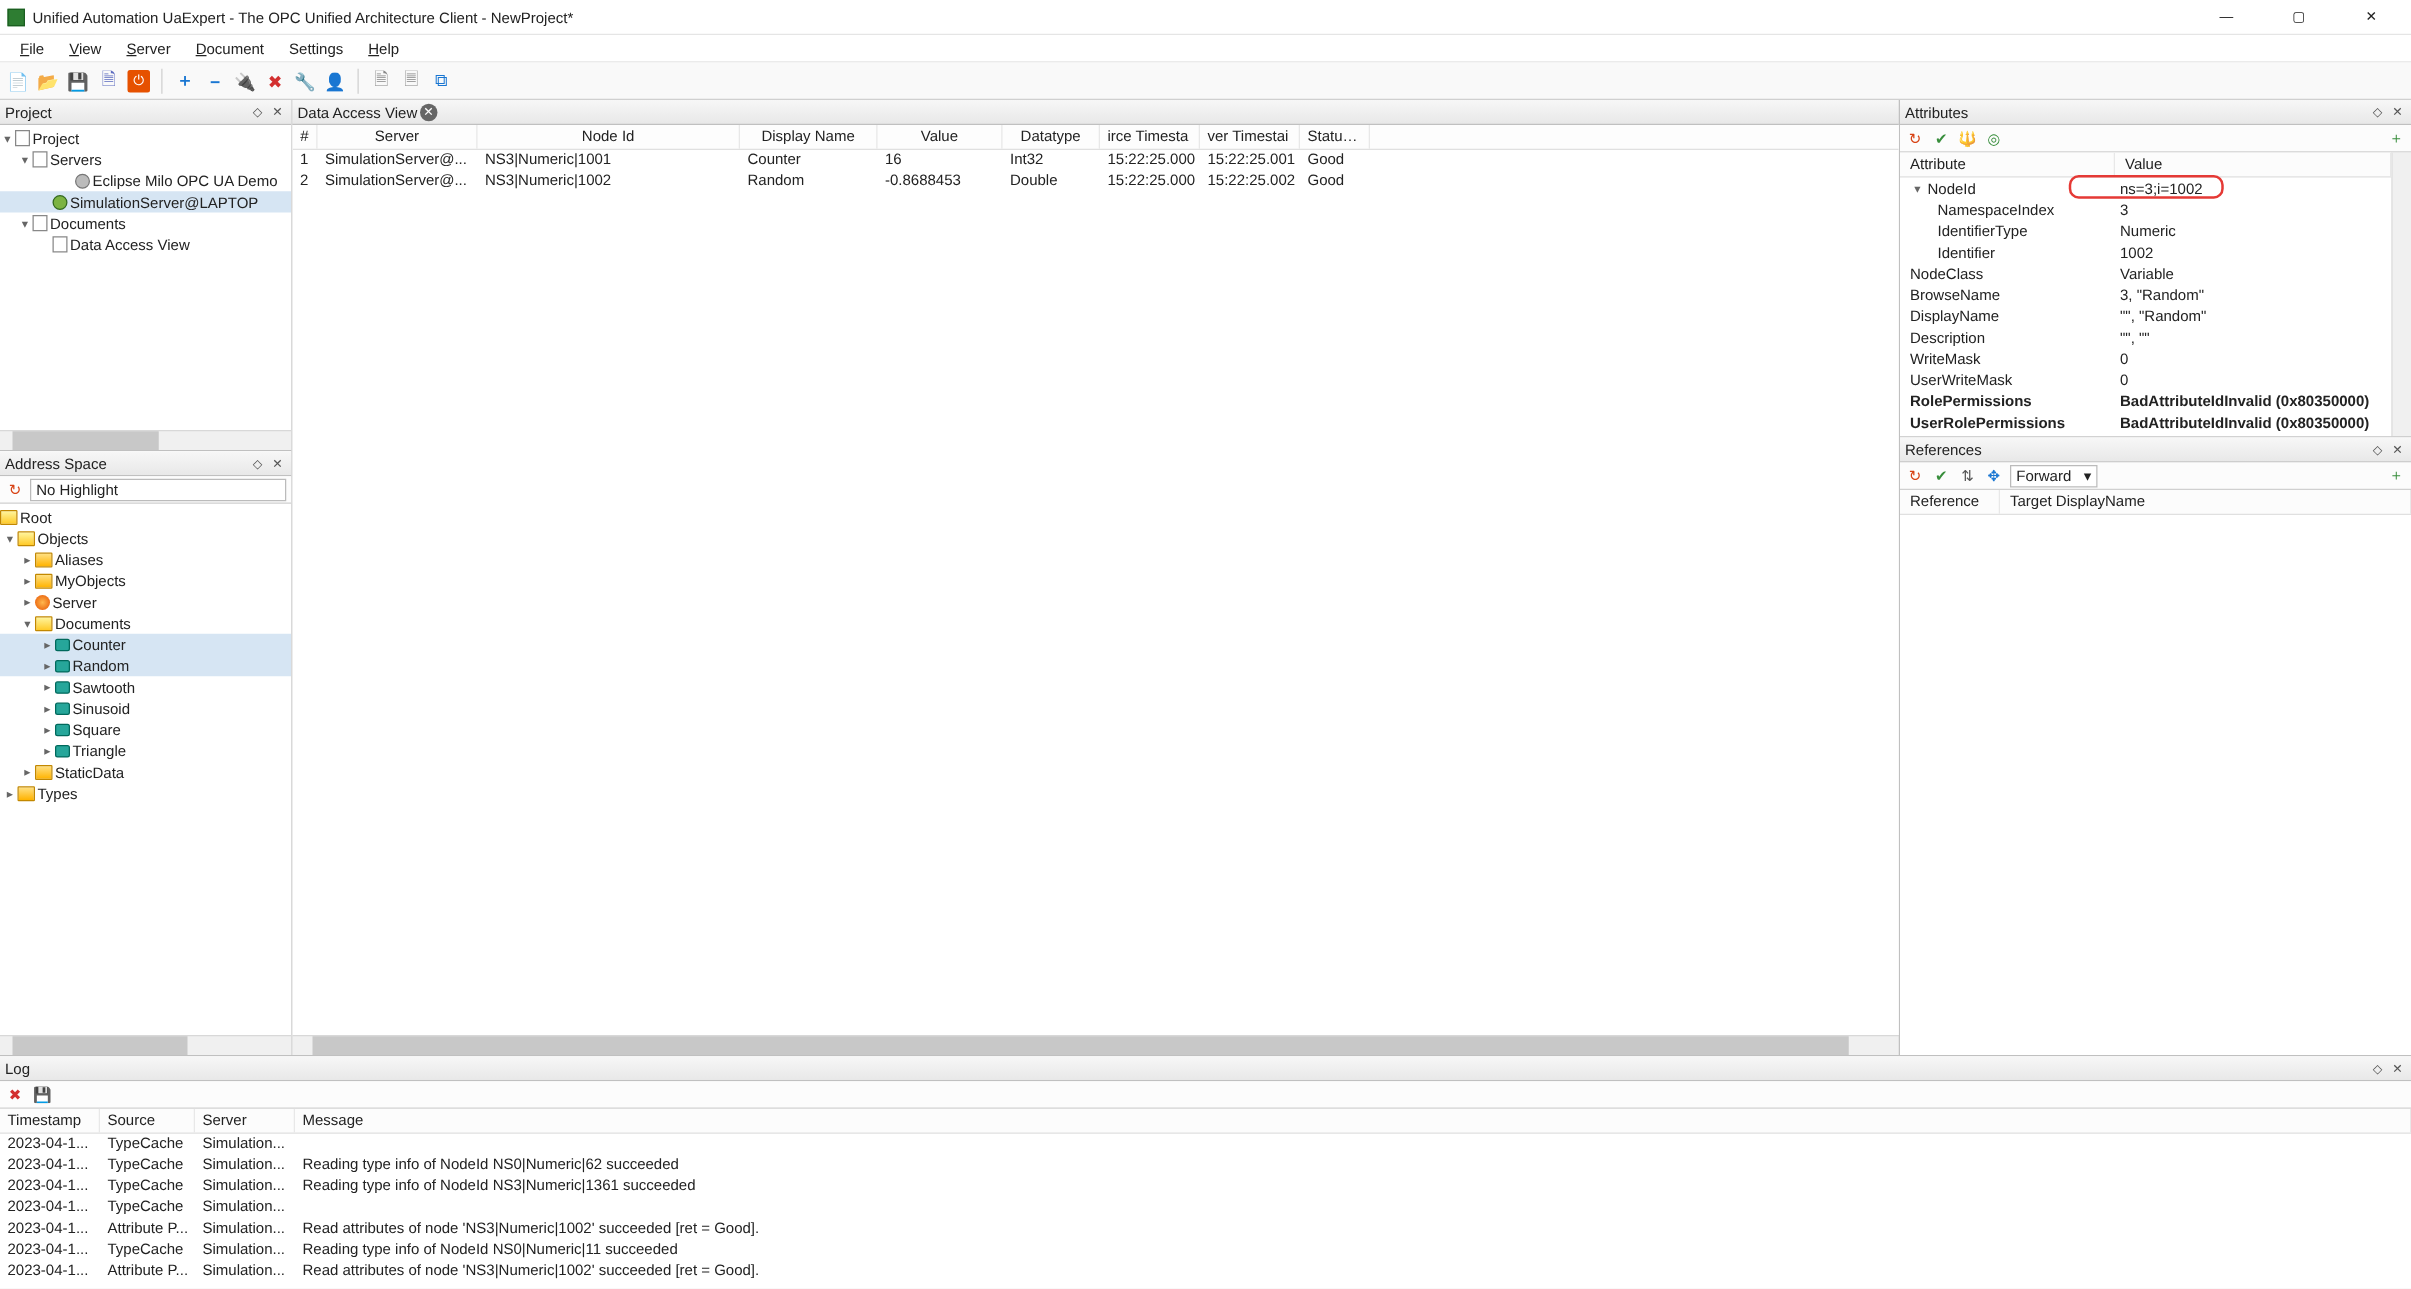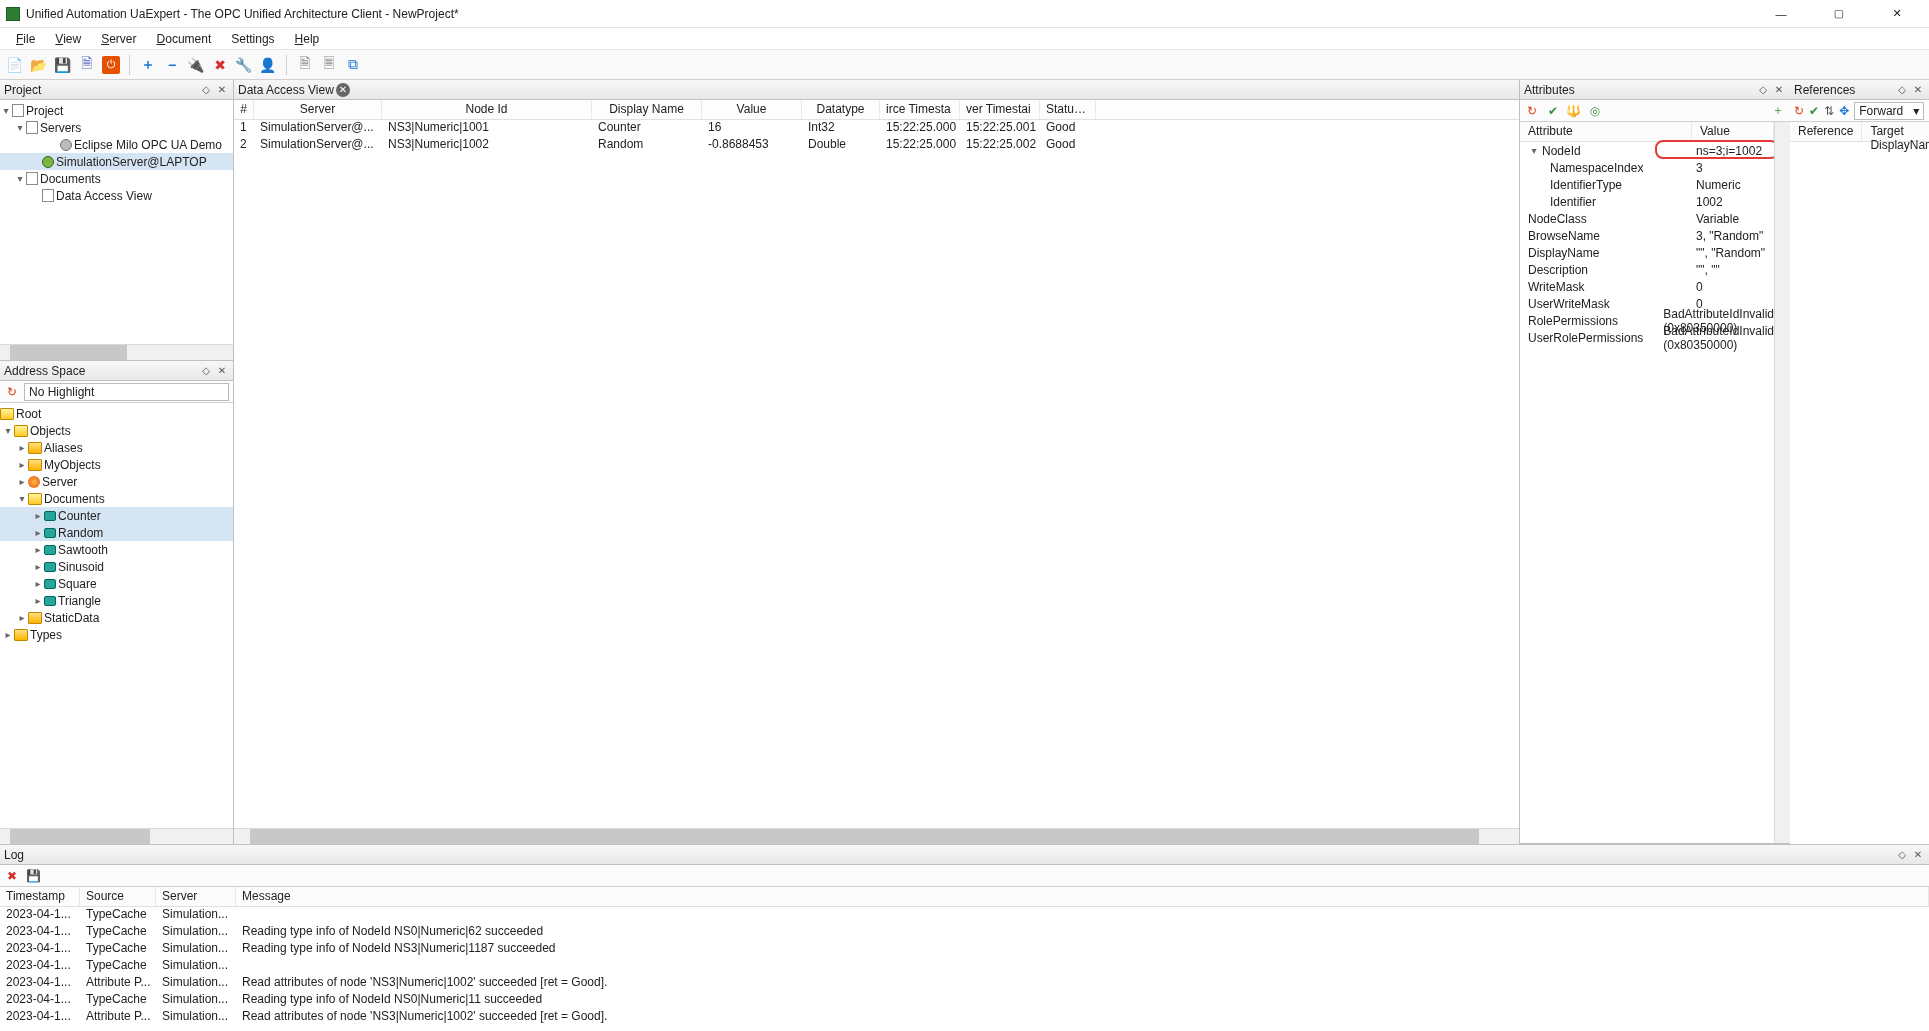--- a/index.html
+++ b/index.html
@@ -11,21 +11,21 @@
 .win-btn{width:44px;height:24px;display:flex;align-items:center;justify-content:center;font-family:"Segoe MDL2 Assets",Arial;font-size:11px;}
 .menu-bar{height:22px;background:#fff;display:flex;align-items:center;padding:0 8px;border-bottom:1px solid #e5e5e5;gap:4px;}
 .menu-item{padding:2px 8px;}
 .menu-item u{text-decoration:underline;}
 .toolbar{height:30px;background:#f9f9f9;border-bottom:1px solid #d0d0d0;display:flex;align-items:center;padding:0 6px;gap:6px;}
 .tb-sep{width:1px;height:20px;background:#d0d0d0;margin:0 3px;}
 .tb-ic{width:18px;height:18px;display:flex;align-items:center;justify-content:center;font-size:14px;}
 .main-area{flex:1;display:flex;min-height:0;}
 .left-col{width:234px;display:flex;flex-direction:column;border-right:1px solid #c0c0c0;}
 .center-col{flex:1;display:flex;flex-direction:column;min-width:0;}
-.right-col{width:410px;display:flex;flex-direction:row;border-left:1px solid #c0c0c0;}
+.right-col{width:410px;display:flex;flex-direction:column;border-left:1px solid #c0c0c0;}
 .dock-hdr{height:20px;background:linear-gradient(#f7f7f7,#e8e8e8);border-bottom:1px solid #c0c0c0;display:flex;align-items:center;padding:0 4px;font-family:"Courier New",monospace;font-size:12px;}
 .dock-hdr .spacer{flex:1;}
 .hb{width:14px;height:14px;display:flex;align-items:center;justify-content:center;font-size:10px;color:#555;margin-left:2px;}
 .panel{background:#fff;overflow:hidden;display:flex;flex-direction:column;}
 .project-panel{height:281px;border-bottom:1px solid #c0c0c0;}
 .address-panel{flex:1;}
 .tree{flex:1;overflow:auto;font-size:12px;padding:2px 0;}
 .tree-row{display:flex;align-items:center;height:17px;white-space:nowrap;}
 .tw{display:inline-block;width:12px;text-align:center;color:#666;font-size:10px;}
 .fold-ic{width:14px;height:12px;margin-right:2px;display:inline-block;}
@@ -48,21 +48,21 @@
 .attr-panel{flex:0 0 270px;border-bottom:1px solid #c0c0c0;}
 .ref-panel{flex:1;}
 .attr-tb{height:22px;border-bottom:1px solid #d0d0d0;display:flex;align-items:center;padding:0 4px;gap:5px;background:#fcfcfc;}
 .small-ic{width:16px;height:16px;display:flex;align-items:center;justify-content:center;font-size:12px;}
 .attr-grid{flex:1;overflow:auto;background:#fff;}
 .ag-head{display:flex;height:20px;border-bottom:1px solid #e0e0e0;background:#fcfcfc;}
 .ag-h{padding:2px 8px;border-right:1px solid #e8e8e8;}
 .ag-row{display:flex;height:17px;align-items:center;}
 .ag-a{width:172px;padding-left:8px;display:flex;align-items:center;}
 .ag-v{flex:1;padding-left:4px;}
-.dim{color:#a0a0a0;}
+.dim{color:#a0a0a0;font-weight:bold;}
 .log-panel{height:187px;border-top:1px solid #c0c0c0;display:flex;flex-direction:column;background:#fff;}
 .log-tb{height:22px;border-bottom:1px solid #d0d0d0;display:flex;align-items:center;padding:0 4px;gap:6px;background:#fcfcfc;}
 .log-tbl{flex:1;overflow:hidden;}
 .log-head{display:flex;height:20px;border-bottom:1px solid #e0e0e0;background:#fcfcfc;}
 .lh{padding:2px 6px;border-right:1px solid #e8e8e8;}
 .lrow{display:flex;height:17px;}
 .ld{padding:0 6px;white-space:nowrap;overflow:hidden;}
 .hl-box{position:absolute;border:2.5px solid #e53935;border-radius:8px;pointer-events:none;}
 .vscroll{width:16px;background:#f0f0f0;border-left:1px solid #d8d8d8;}
 .atwrap{display:flex;flex:1;overflow:hidden;}
@@ -428,21 +428,21 @@
         <div class="lrow">
           <div class="ld" style="width:80px">2023-04-1...</div>
           <div class="ld" style="width:76px">TypeCache</div>
           <div class="ld" style="width:80px">Simulation...</div>
           <div class="ld" style="flex:1">Reading type info of NodeId NS0|Numeric|62 succeeded</div>
         </div>
         <div class="lrow">
           <div class="ld" style="width:80px">2023-04-1...</div>
           <div class="ld" style="width:76px">TypeCache</div>
           <div class="ld" style="width:80px">Simulation...</div>
-          <div class="ld" style="flex:1">Reading type info of NodeId NS3|Numeric|1187 succeeded</div>
+          <div class="ld" style="flex:1">Reading type info of NodeId NS3|Numeric|1361 succeeded</div>
         </div>
         <div class="lrow">
           <div class="ld" style="width:80px">2023-04-1...</div>
           <div class="ld" style="width:76px">TypeCache</div>
           <div class="ld" style="width:80px">Simulation...</div>
         </div>
         <div class="lrow">
           <div class="ld" style="width:80px">2023-04-1...</div>
           <div class="ld" style="width:76px">Attribute P...</div>
           <div class="ld" style="width:80px">Simulation...</div>

